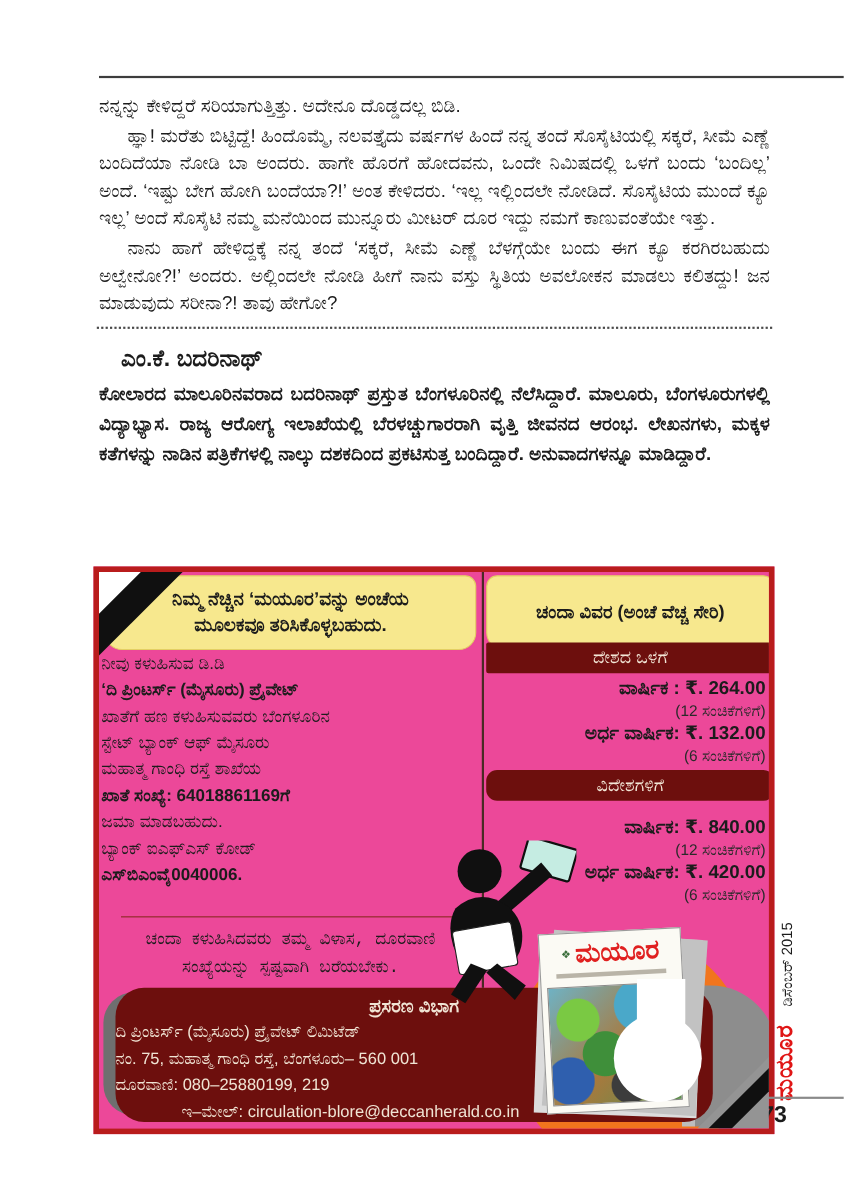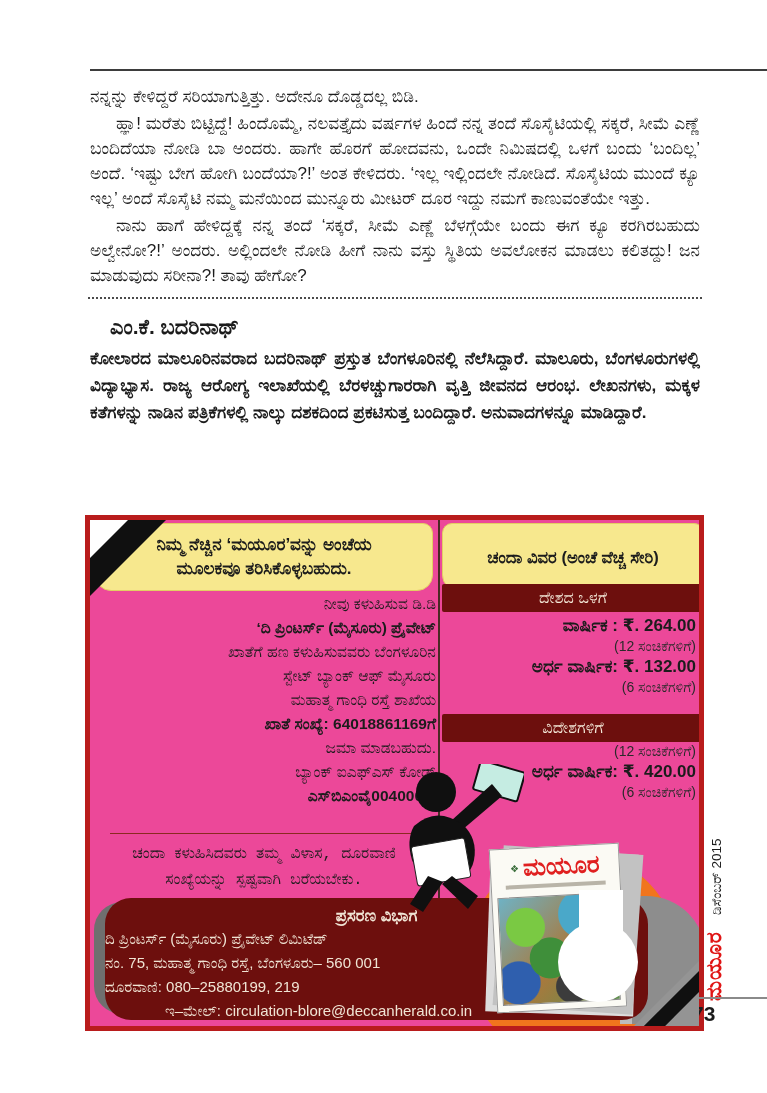--- a/index.html
+++ b/index.html
@@ -28,29 +28,29 @@
       align-items:center;font-weight:bold;font-size:17px;line-height:24px;text-align:center;box-sizing:border-box;}
   .yellow-hdr.left{left:5px;width:338px;}
   .yellow-hdr.right{left:352px;width:262px;font-size:16.5px;}
 
   .corner-tl{position:absolute;left:0;top:0;width:80px;height:80px;overflow:hidden;z-index:8;}
   .corner-tl .black-tri{position:absolute;left:0;top:0;width:0;height:0;
       border-left:76px solid #101010;border-bottom:76px solid transparent;}
   .corner-tl .white-tri{position:absolute;left:0;top:0;width:0;height:0;
       border-left:38px solid #ffffff;border-bottom:38px solid transparent;}
 
-  .dd-lines{position:absolute;left:2px;top:72px;width:344px;text-align:right;font-size:15.5px;line-height:24px;}
+  .dd-lines{position:absolute;left:2px;top:72px;width:344px;text-align:left;font-size:15.5px;line-height:24px;}
   .dd-lines .b{font-weight:bold;}
   .note-divider{position:absolute;left:20px;top:313px;width:308px;height:0;border-top:1.5px solid #8a2a20;}
   .sub-note{position:absolute;left:2px;top:321px;width:344px;text-align:center;font-size:15.5px;line-height:26px;font-family:Liberation Mono, monospace;}
 
   .banner{position:absolute;left:352px;width:262px;height:28px;background:#6d0f0d;color:#f3e7d7;
       display:flex;align-items:center;justify-content:center;font-size:16px;border-radius:2px;}
   .banner.b1{top:64px;}
-  .banner.b2{top:194px;}
+  .banner.b2{top:180px;border-radius:10px;}
   .prices{position:absolute;left:352px;width:254px;text-align:right;}
   .prices.p1{top:95px;}
   .prices.p2{top:221px;}
   .price-line{font-size:17px;font-weight:bold;line-height:21px;}
   .issues-line{font-size:14px;line-height:20px;color:#2a2a2a;}
 
   .orange-circle{position:absolute;left:377px;top:331px;width:212px;height:212px;border-radius:50%;
       background:#f1751d;z-index:1;}
 
   
@@ -155,20 +155,21 @@
     <div class="price-line">ವಾರ್ಷಿಕ : ₹. 264.00</div>
     <div class="issues-line">(12 ಸಂಚಿಕೆಗಳಿಗೆ)</div>
     <div class="price-line">ಅರ್ಧ ವಾರ್ಷಿಕ: ₹. 132.00</div>
     <div class="issues-line">(6 ಸಂಚಿಕೆಗಳಿಗೆ)</div>
   </div>
 
   <div class="banner b2">
     <span>ವಿದೇಶಗಳಿಗೆ</span>
   </div>
   <div class="prices p2">
+    <div class="price-line">ವಾರ್ಷಿಕ: ₹. 840.00</div>
     <div class="issues-line">(12 ಸಂಚಿಕೆಗಳಿಗೆ)</div>
     <div class="price-line">ಅರ್ಧ ವಾರ್ಷಿಕ: ₹. 420.00</div>
     <div class="issues-line">(6 ಸಂಚಿಕೆಗಳಿಗೆ)</div>
   </div>
 
   <div class="cap-left"></div>
   <div class="cap-right"></div>
 
   <div class="circ-box">
     <div class="circ-title">ಪ್ರಸರಣ ವಿಭಾಗ</div>

